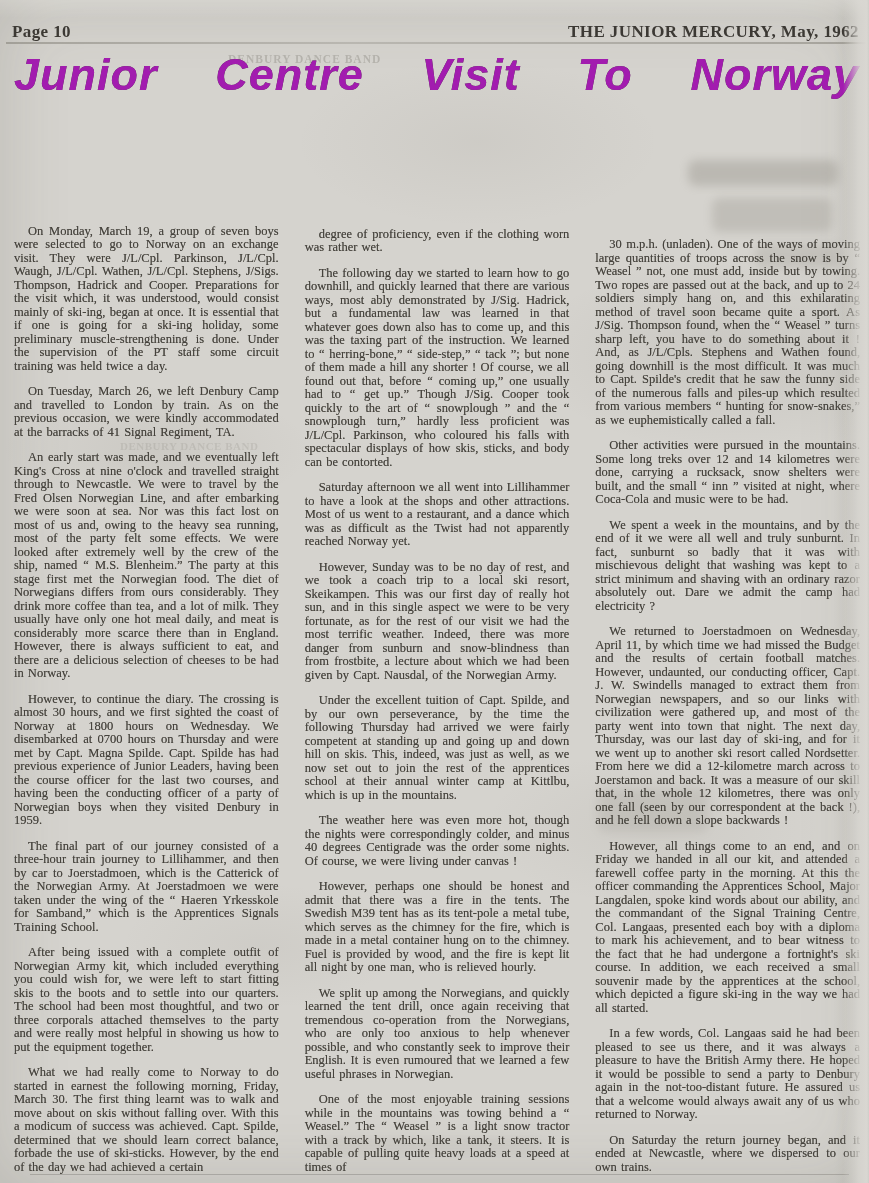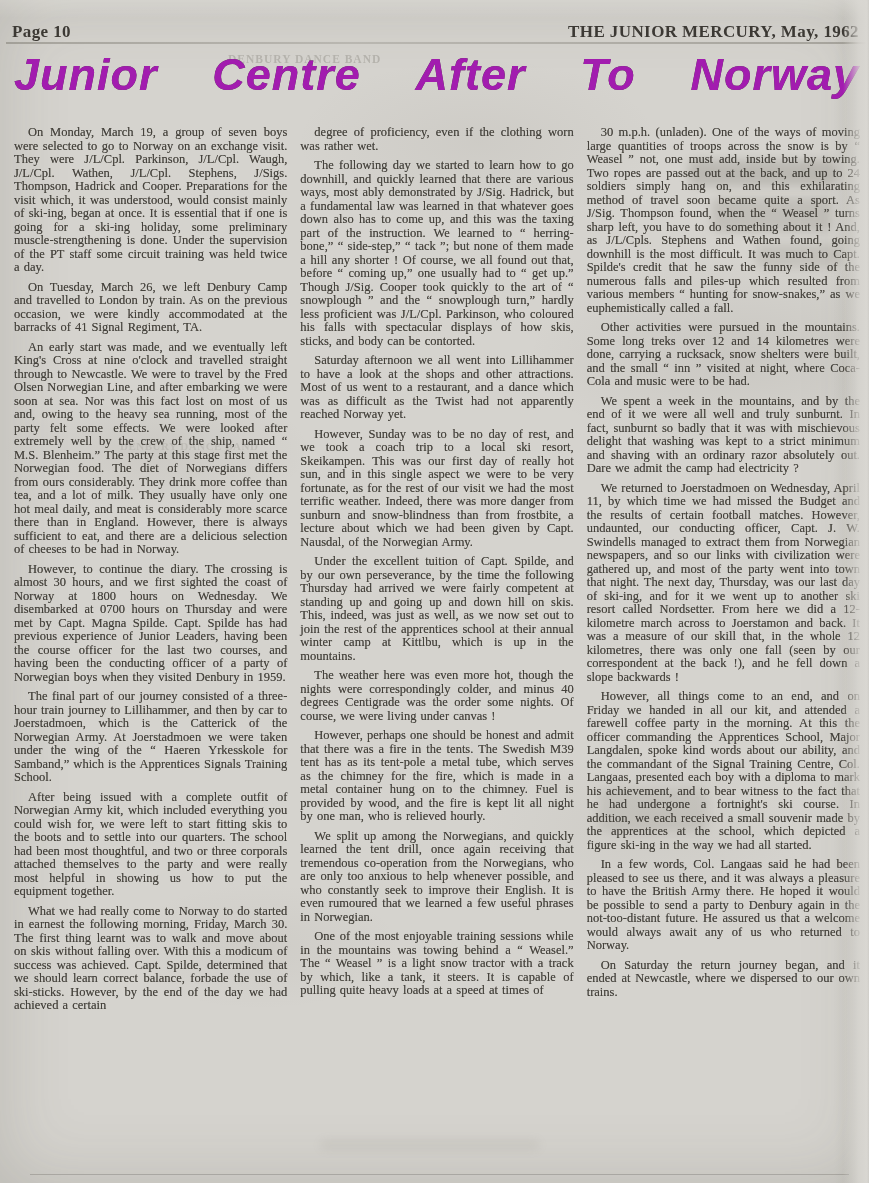--- a/index.html
+++ b/index.html
@@ -50,30 +50,30 @@
   .ghost-band2{top:440px;left:120px;font-size:11px;opacity:.16;letter-spacing:.5px;}
   .blob{position:absolute;z-index:2;pointer-events:none;background:#7a766c;filter:blur(5px);border-radius:8px;}
   .blob1{left:688px;top:160px;width:150px;height:26px;opacity:.28;}
   .blob2{left:712px;top:198px;width:120px;height:34px;opacity:.22;}
   .blob3{left:755px;top:244px;width:86px;height:24px;opacity:.18;}
   .blob4{left:598px;top:788px;width:110px;height:44px;opacity:.14;}
   .blob5{left:320px;top:1140px;width:220px;height:10px;opacity:.10;}
   
   .columns{
     position:absolute;top:126px;left:14px;right:9px;height:1048px;z-index:3;
-    display:flex;gap:13px;overflow:hidden;
+    display:flex;gap:26px;overflow:hidden;align-items:flex-end;
   }
   .col{flex:1 1 0;min-width:0;}
   .para{
     margin:0;color:#45423c;
     font-size:12.5px;line-height:13.5px;
     text-align:justify;text-indent:14px;word-spacing:1px;
     text-shadow:0 0 .4px rgba(69,66,60,.6);
   }
-  .para + .para{margin-top:6px;}
+  .para + .para{margin-top:12px;}
   
   .edge-fade{
     position:absolute;top:0;right:0;width:26px;height:100%;z-index:4;pointer-events:none;
     background:linear-gradient(to right, rgba(213,211,206,0), rgba(219,217,212,.80) 60%, #d9d7d2 92%, #cfcdc8 100%);
   }
   .bottom-line{
     position:absolute;left:30px;right:20px;top:1174px;height:1px;z-index:2;
     background:rgba(110,107,99,.35);
   }
 </style>
@@ -85,21 +85,21 @@
 
 <div class="header">
   <span>Page 10</span>
   <span>THE JUNIOR MERCURY, May, 1962</span>
 </div>
 <div class="rule"></div>
 
 <div class="headline" id="headline">
     <span>Junior</span>
     <span>Centre</span>
-    <span>After</span>
+    <span>Visit</span>
     <span>To</span>
     <span>Norway</span>
   </div>
 
 <div class="ghost ghost-band">DENBURY DANCE BAND</div>
 <div class="ghost ghost-band2">DENBURY DANCE BAND</div>
 <div class="blob blob1"></div>
 <div class="blob blob2"></div>
 <div class="blob blob3"></div>
 <div class="blob blob4"></div>

